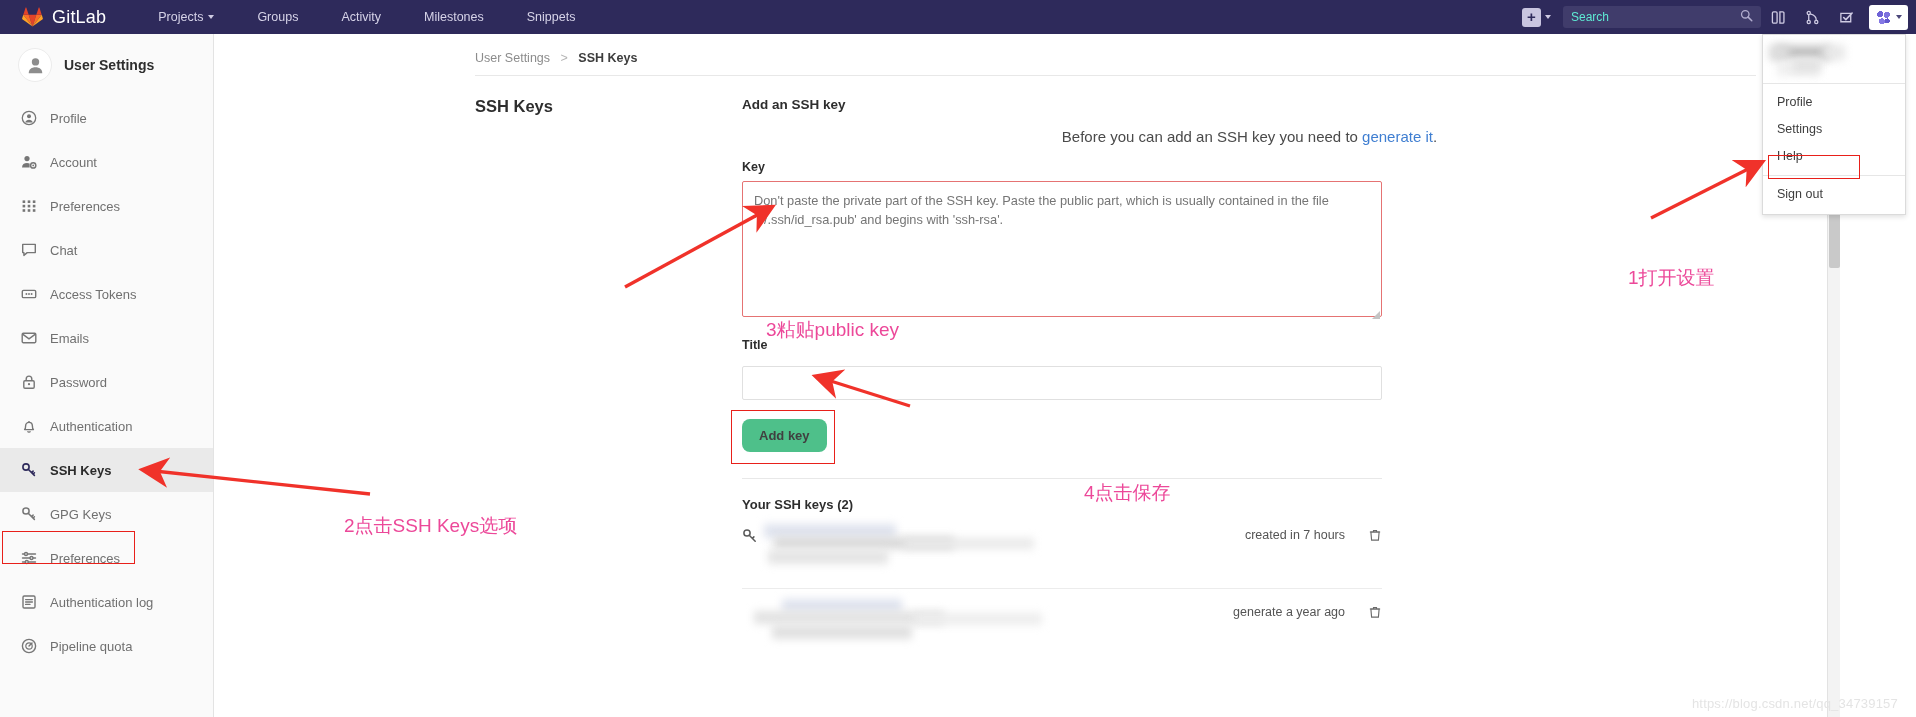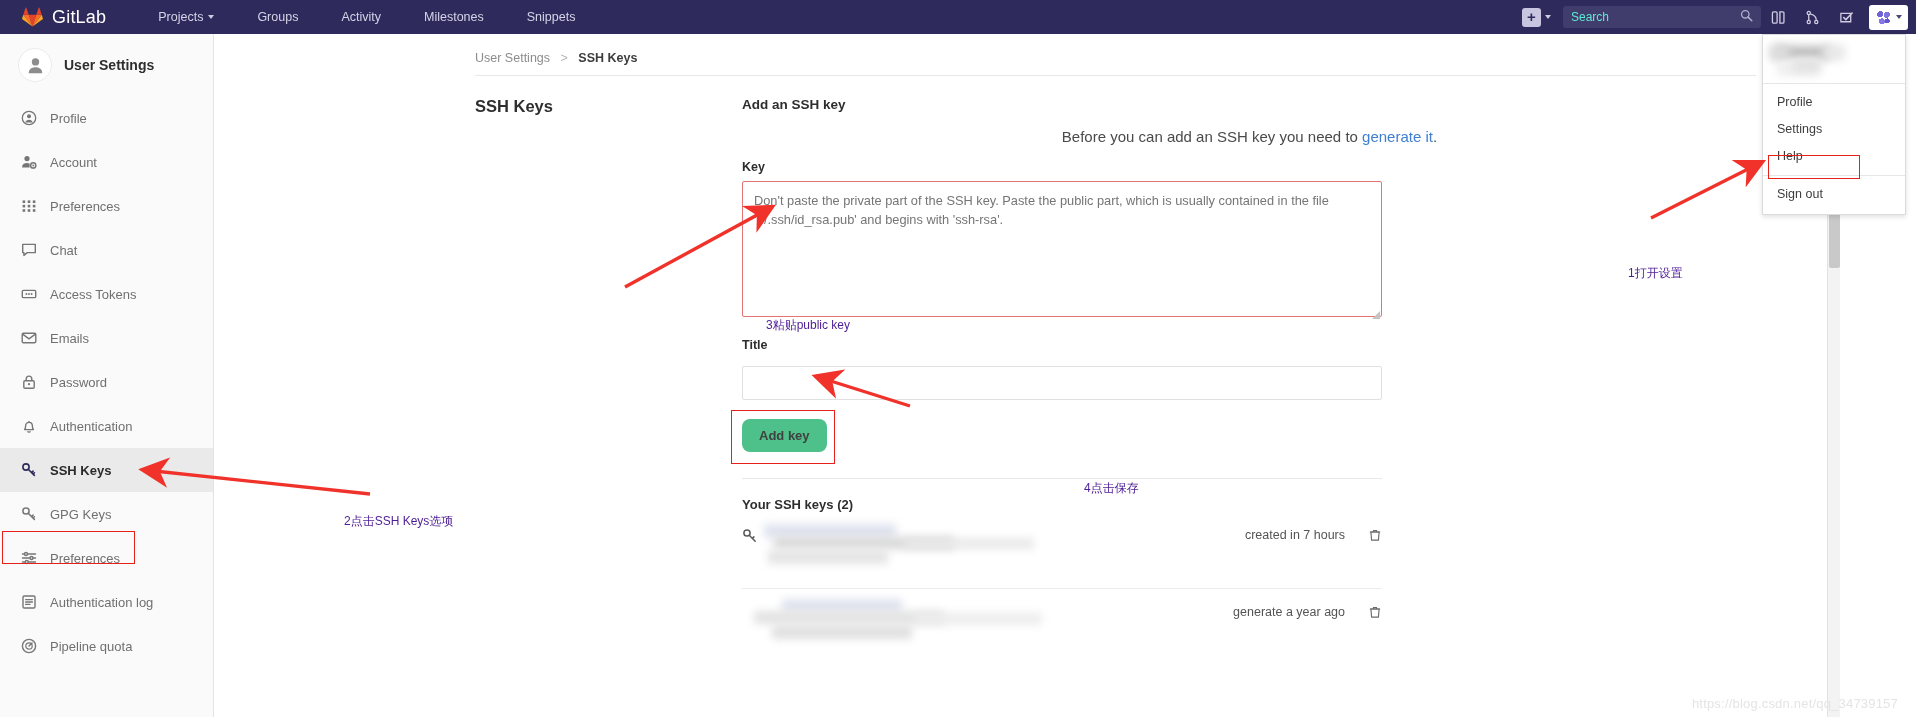--- a/index.html
+++ b/index.html
@@ -391,22 +391,22 @@
   
   .annot-layer {
     position: absolute;
     top: 0; left: 0;
     width: 1916px; height: 717px;
     pointer-events: none;
     z-index: 60;
   }
   .annot-text {
     position: absolute;
-    color: #4c1d95;
-    font-size: 12px;
+    color: #ec4899;
+    font-size: 19px;
     white-space: nowrap;
   }
   .watermark {
     position: absolute;
     right: 18px;
     bottom: 6px;
     color: #e4e4e4;
     font-size: 13px;
     letter-spacing: .2px;
   }

